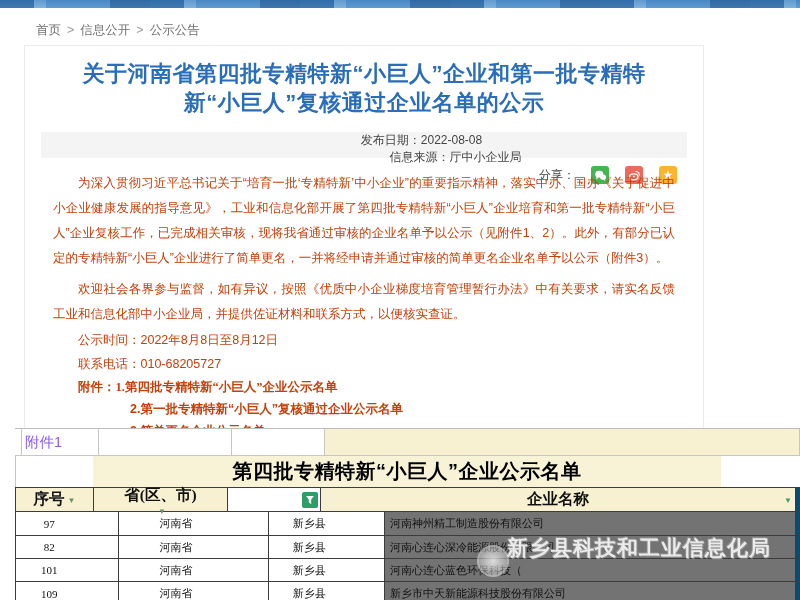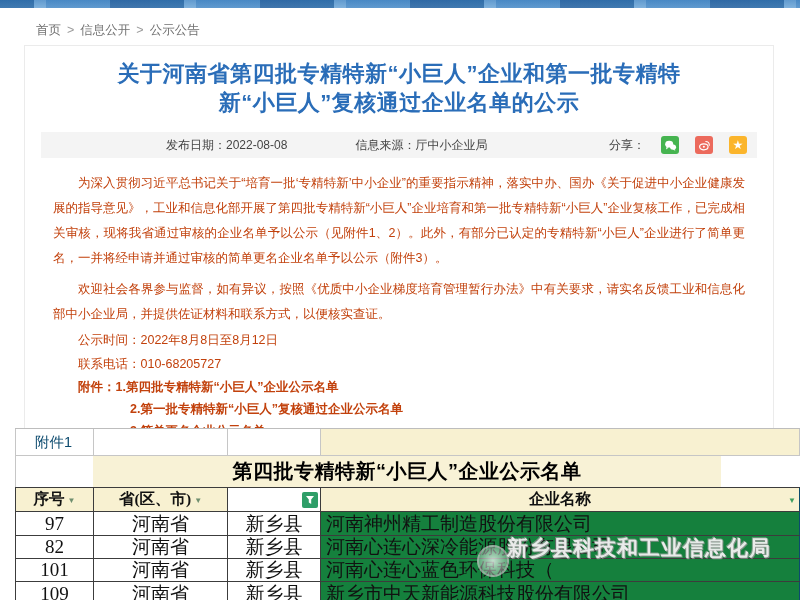--- a/index.html
+++ b/index.html
@@ -17,77 +17,77 @@
         rgba(26,84,144,.55) 0 34px, rgba(255,255,255,.12) 34px 46px,
         rgba(70,130,190,.35) 46px 110px, rgba(20,70,130,.5) 110px 150px),
       linear-gradient(180deg,#4a8cc8,#6ea7d8);
   }
   
   .breadcrumb{position:absolute;left:36px;top:22px;font-size:12.5px;color:#707070;}
   .breadcrumb .sep{margin:0 6px;color:#9a9a9a;}
   .breadcrumb .crumb{cursor:pointer;}
   
   .card{
-    position:absolute;left:24px;top:45px;width:750px;height:553px;
+    position:absolute;left:24px;top:45px;width:680px;height:553px;
     background:#fff;border:1px solid #ebebeb;box-sizing:border-box;
   }
   .art-title{margin:13px 30px 0;text-align:center;color:#2a6db8;font-weight:bold;
     font-size:22px;line-height:29px;letter-spacing:.5px;}
   .art-title .tline{display:block;}
   .meta{
     margin:15px 16px 0;height:26px;background:#f4f4f4;
     display:flex;align-items:center;font-size:12px;color:#444;
-    padding:0 10px 0 125px;box-sizing:border-box;
+    padding:0 10px 0 125px;box-sizing:border-box;flex-direction:column;
   }
   .meta .m-src{margin-left:68px;}
   .meta .share{margin-left:auto;display:flex;align-items:center;gap:16px;}
   .share-icon{width:18px;height:18px;border-radius:3px;display:inline-flex;
     align-items:center;justify-content:center;cursor:pointer;}
   .share-icon.wechat{background:#46b450;}
   .share-icon.weibo{background:#ec6a5c;}
   .share-icon.star{background:#fbb52c;color:#fff;font-size:12px;line-height:1;}
   .body-text{margin:13px 28px 0;font-size:12.5px;line-height:25px;color:#c2410c;
     text-align:justify;}
   .body-text p{margin:0;}
   .body-text p.para{text-indent:2em;}
   .body-text p.gap-top{margin-top:6px;}
   .info-line{text-indent:2em;line-height:22px;margin-top:2px !important;}
   .attach{font-weight:bold;line-height:22px;}
-  .attach.first{text-indent:2em;margin-top:1px !important;}
+  .attach.first{text-indent:2em;margin-top:1px !important;font-family:Liberation Serif, serif;}
   .attach.cont{padding-left:77px;}
   .date-line{text-align:right;padding-right:78px;line-height:22px;margin-top:-3px !important;}
   
   .sheet{
     position:absolute;left:15px;top:428px;width:785px;background:#fff;
     font-family:"Liberation Serif","DejaVu Serif",serif;color:#111;
   }
   .srow{display:flex;box-sizing:border-box;}
   .c{box-sizing:border-box;display:flex;align-items:center;justify-content:center;
      position:relative;}
-  .c1{width:78px;} .c2{width:134px;} .c3{width:93px;} .c4{width:480px;}
+  .c1{width:78px;} .c2{width:134px;flex-direction:column;} .c3{width:93px;} .c4{width:480px;}
   
   .label-row{height:28px;border-top:1px solid #bdbdbd;border-bottom:1px solid #c6c6c6;}
   .label-row .c{border-left:1px solid #c6c6c6;height:100%;}
   .label-row .c:last-child{border-right:1px solid #c6c6c6;}
-  .label-row .c1{justify-content:flex-start;padding-left:19px;
-     font-family:"Liberation Sans",sans-serif;font-size:14.5px;color:#0c4a6e;}
+  .label-row .c1{justify-content:flex-start;padding-left:3px;
+     font-family:"Liberation Sans",sans-serif;font-size:14.5px;color:#8b5cf6;margin-left:6px;}
   .yellow-deep{background:#f8f1d1;text-align:center;}
-  .yellow-lite{background:#15803d;}
+  .yellow-lite{background:#737373;}
   
   .title-row{height:31px;}
   .title-row .cA{width:78px;border-left:1px solid #c6c6c6;}
   .title-row .cB{width:628px;background:#f8f2d6;display:flex;align-items:center;
      justify-content:center;font-family:"Liberation Sans",sans-serif;
      font-weight:bold;font-size:20px;color:#000;letter-spacing:.5px;}
   
   .grid-row{border-bottom:1px solid #3c3c3c;}
   .grid-row .c{border-left:1px solid #3c3c3c;height:100%;}
-  .grid-row .c:last-child{border-right:1px solid #0c4a6e;}
+  .grid-row .c:last-child{border-right:5px solid #0c4a6e;}
   .header-row{height:25px;border-top:1px solid #3c3c3c;font-weight:bold;font-size:15.5px;}
-  .data-row{height:23px;font-size:19px;}
+  .data-row{height:23px;font-size:11px;gap:35px;}
   .data-row .c4{justify-content:flex-start;padding-left:5px;}
   .dd{font-size:8px;color:#6f8f6f;margin-left:3px;position:relative;top:1px;}
   .dd.at-right{position:absolute;right:3px;top:8px;margin:0;color:#3f9e5f;}
   .funnel-btn{position:absolute;right:2px;top:4px;width:16px;height:16px;
      background:#2e9e68;border-radius:2px;display:flex;align-items:center;
      justify-content:center;cursor:pointer;}
   
   .watermark{
     position:absolute;left:492px;top:106px;width:290px;
     font-family:"Liberation Sans",sans-serif;font-weight:bold;font-size:21px;

